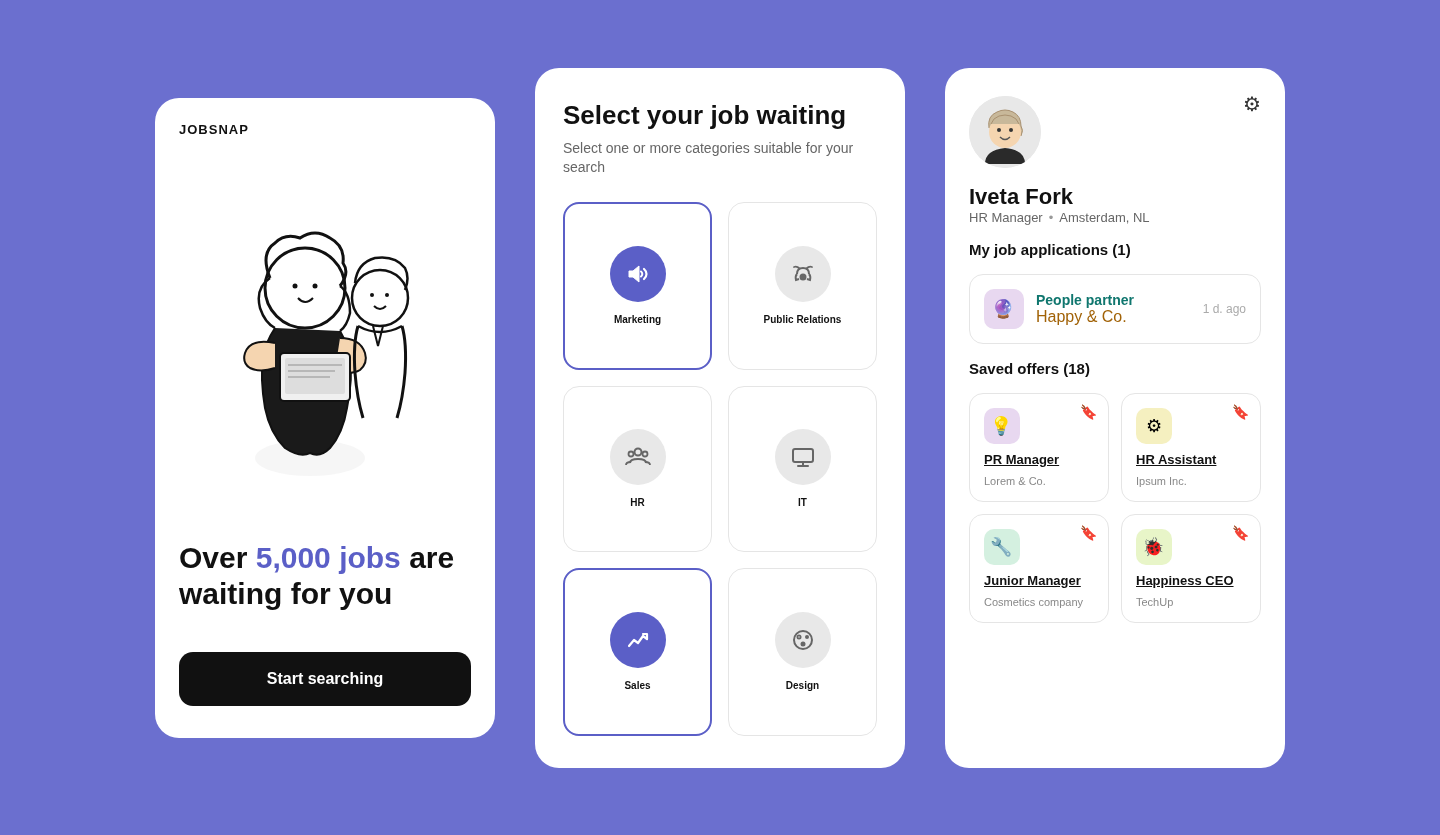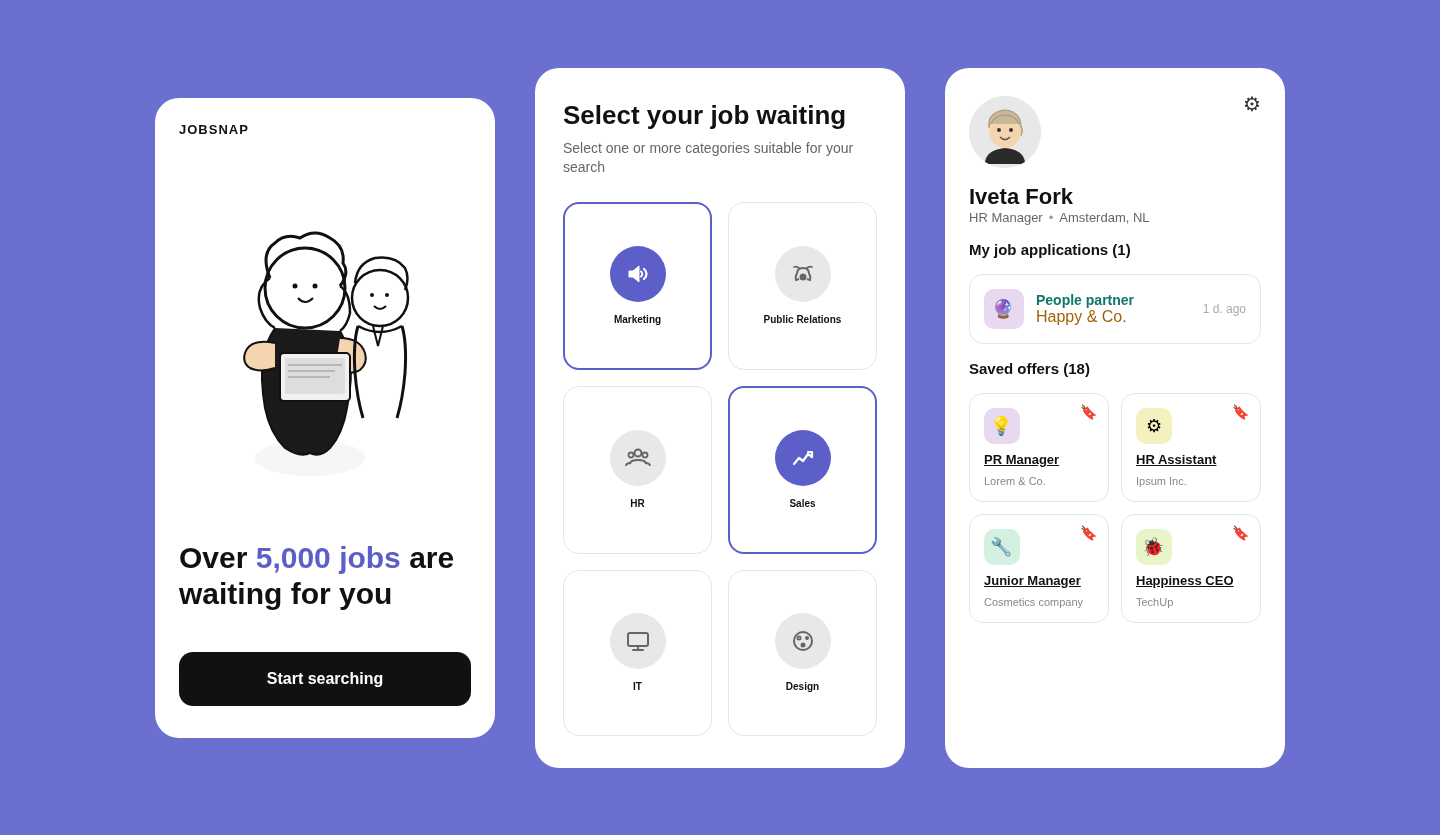--- a/index.html
+++ b/index.html
@@ -324,39 +324,39 @@
           <circle cx="7" cy="11" r="2.5" stroke="#666" stroke-width="1.8" fill="none"></circle>
           <circle cx="21" cy="11" r="2.5" stroke="#666" stroke-width="1.8" fill="none"></circle>
           <path d="M6 20 Q6 16 14 16 Q22 16 22 20" stroke="#666" stroke-width="2" fill="none"></path>
           <path d="M2 22 Q2 19 7 19" stroke="#666" stroke-width="1.8" fill="none"></path>
           <path d="M26 22 Q26 19 21 19" stroke="#666" stroke-width="1.8" fill="none"></path>
         </svg>
       </div>
       <span class="cat-label">HR</span>
     </div>
 
-    <div class="cat-item selected">
-      <div class="cat-icon blue-sel">
-        <svg width="28" height="28" viewBox="0 0 28 28" fill="none" xmlns="http://www.w3.org/2000/svg">
-          <path d="M5 20 L10 14 L14 17 L19 10 L23 13" stroke="white" stroke-width="2.2" stroke-linecap="round" stroke-linejoin="round" fill="none"></path>
-          <polyline points="19,8 23,8 23,13" stroke="white" stroke-width="2.2" stroke-linecap="round" stroke-linejoin="round" fill="none"></polyline>
-        </svg>
-      </div>
-      <span class="cat-label">Sales</span>
-    </div>
-
     <div class="cat-item">
       <div class="cat-icon gray">
         <svg width="28" height="28" viewBox="0 0 28 28" fill="none" xmlns="http://www.w3.org/2000/svg">
           <rect x="4" y="6" width="20" height="13" rx="2" stroke="#666" stroke-width="2" fill="none"></rect>
           <line x1="9" y1="23" x2="19" y2="23" stroke="#666" stroke-width="2" stroke-linecap="round"></line>
           <line x1="14" y1="19" x2="14" y2="23" stroke="#666" stroke-width="2"></line>
         </svg>
       </div>
       <span class="cat-label">IT</span>
+    </div>
+
+    <div class="cat-item selected">
+      <div class="cat-icon blue-sel">
+        <svg width="28" height="28" viewBox="0 0 28 28" fill="none" xmlns="http://www.w3.org/2000/svg">
+          <path d="M5 20 L10 14 L14 17 L19 10 L23 13" stroke="white" stroke-width="2.2" stroke-linecap="round" stroke-linejoin="round" fill="none"></path>
+          <polyline points="19,8 23,8 23,13" stroke="white" stroke-width="2.2" stroke-linecap="round" stroke-linejoin="round" fill="none"></polyline>
+        </svg>
+      </div>
+      <span class="cat-label">Sales</span>
     </div>
 
     <div class="cat-item">
       <div class="cat-icon gray">
         <svg width="28" height="28" viewBox="0 0 28 28" fill="none" xmlns="http://www.w3.org/2000/svg">
           <circle cx="14" cy="14" r="9" stroke="#666" stroke-width="2" fill="none"></circle>
           <circle cx="10" cy="11" r="2.5" fill="#666"></circle>
           <circle cx="18" cy="11" r="2" fill="#666"></circle>
           <circle cx="14" cy="18" r="2.5" fill="#666"></circle>
           <circle cx="10" cy="11" r="1" fill="#aaa"></circle>

